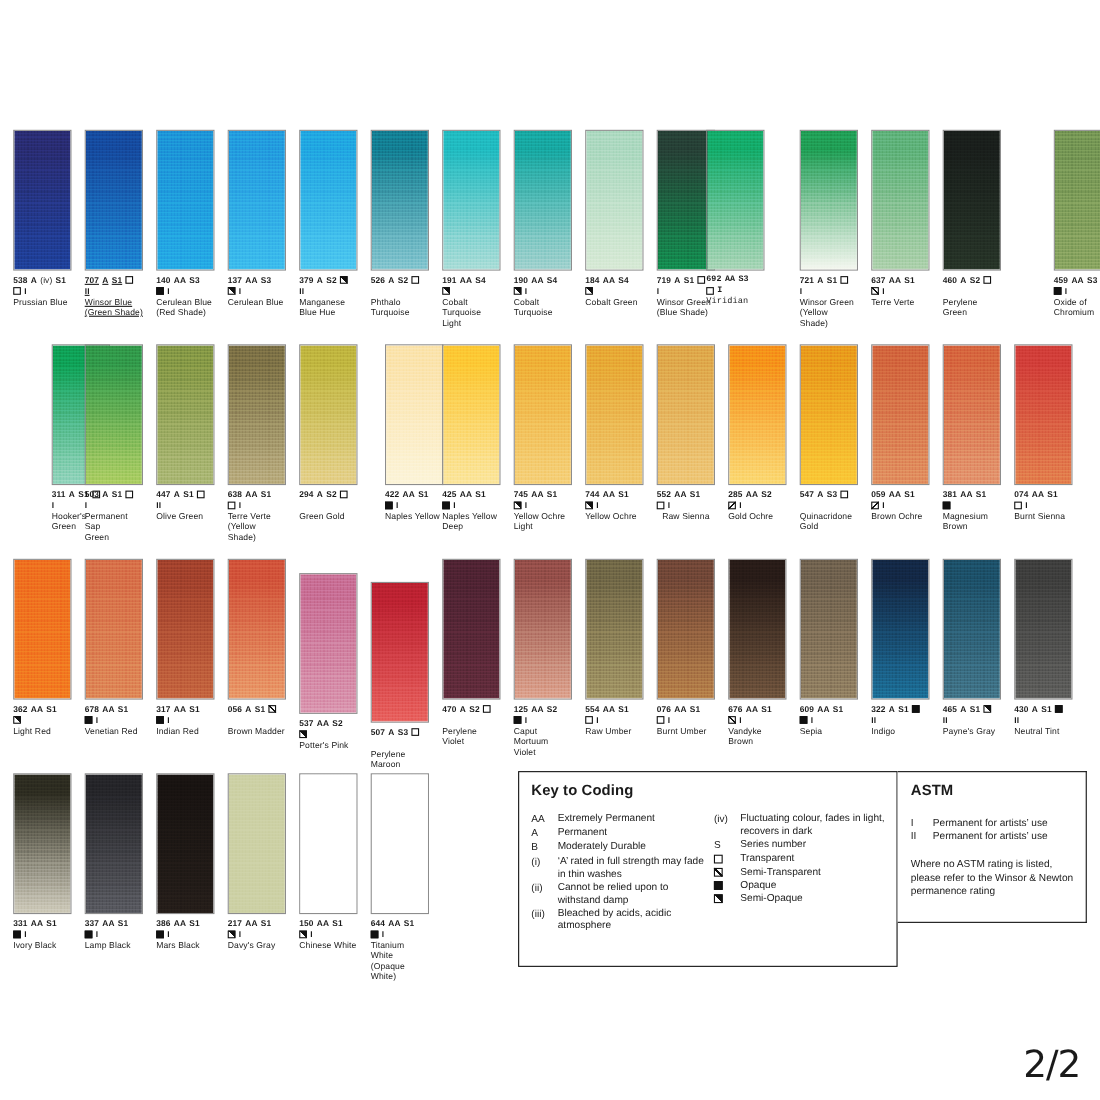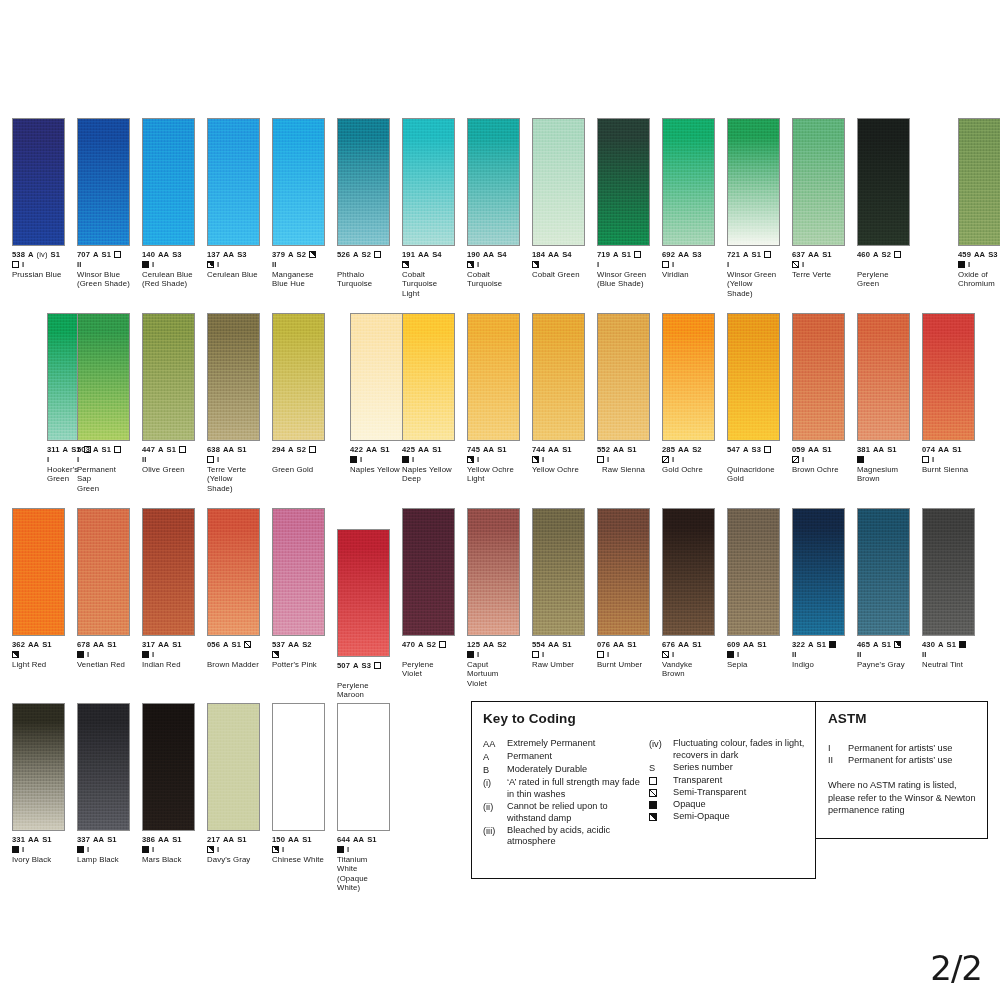--- a/index.html
+++ b/index.html
@@ -84,21 +84,21 @@
             </div>
             <div class="line2">
               <span class="gl "></span>
               <span class="astm">I</span>
             </div>
             <div class="pname">
               <div>Prussian Blue</div>
             </div>
           </div>
         </div>
-        <div class="cell" style="left: 65px;">
+        <div class="cell" style="left: 65px; text-decoration: underline;">
           <div class="swatch">
             <div class="grad" style="background:linear-gradient(to bottom,#14479a 0%,#14479a 14%,#1b7fd0 100%)"></div>
             <div class="tex"></div>
           </div>
           <div class="meta">
             <div class="line1">
               <span class="code">707</span>
               <span class="perm">A</span>
               <span class="ser">S1</span>
               <span class="gl "></span>
@@ -271,21 +271,21 @@
             </div>
             <div class="line2">
               <span class="astm">I</span>
             </div>
             <div class="pname">
               <div>Winsor Green</div>
               <div>(Blue Shade)</div>
             </div>
           </div>
         </div>
-        <div class="cell" style="left: 650px;">
+        <div class="cell" style="left: 630px; font-family: Liberation Mono, monospace;">
           <div class="swatch">
             <div class="grad" style="background:linear-gradient(to bottom,#13a765 0%,#13a765 14%,#a5d4b4 100%)"></div>
             <div class="tex"></div>
           </div>
           <div class="meta">
             <div class="line1">
               <span class="code">692</span>
               <span class="perm">AA</span>
               <span class="ser">S3</span>
             </div>
@@ -763,21 +763,21 @@
               <span class="gl semitrans"></span>
             </div>
             <div class="line2">
               <span class="astm"></span>
             </div>
             <div class="pname">
               <div>Brown Madder</div>
             </div>
           </div>
         </div>
-        <div class="cell" style="left: 260px;">
+        <div class="cell" style="left: 260px; margin-top: 13px;">
           <div class="swatch">
             <div class="grad" style="background:linear-gradient(to bottom,#c5698f 0%,#c5698f 14%,#d88faa 100%)"></div>
             <div class="tex"></div>
           </div>
           <div class="meta">
             <div class="line1">
               <span class="code">537</span>
               <span class="perm">AA</span>
               <span class="ser">S2</span>
             </div>

